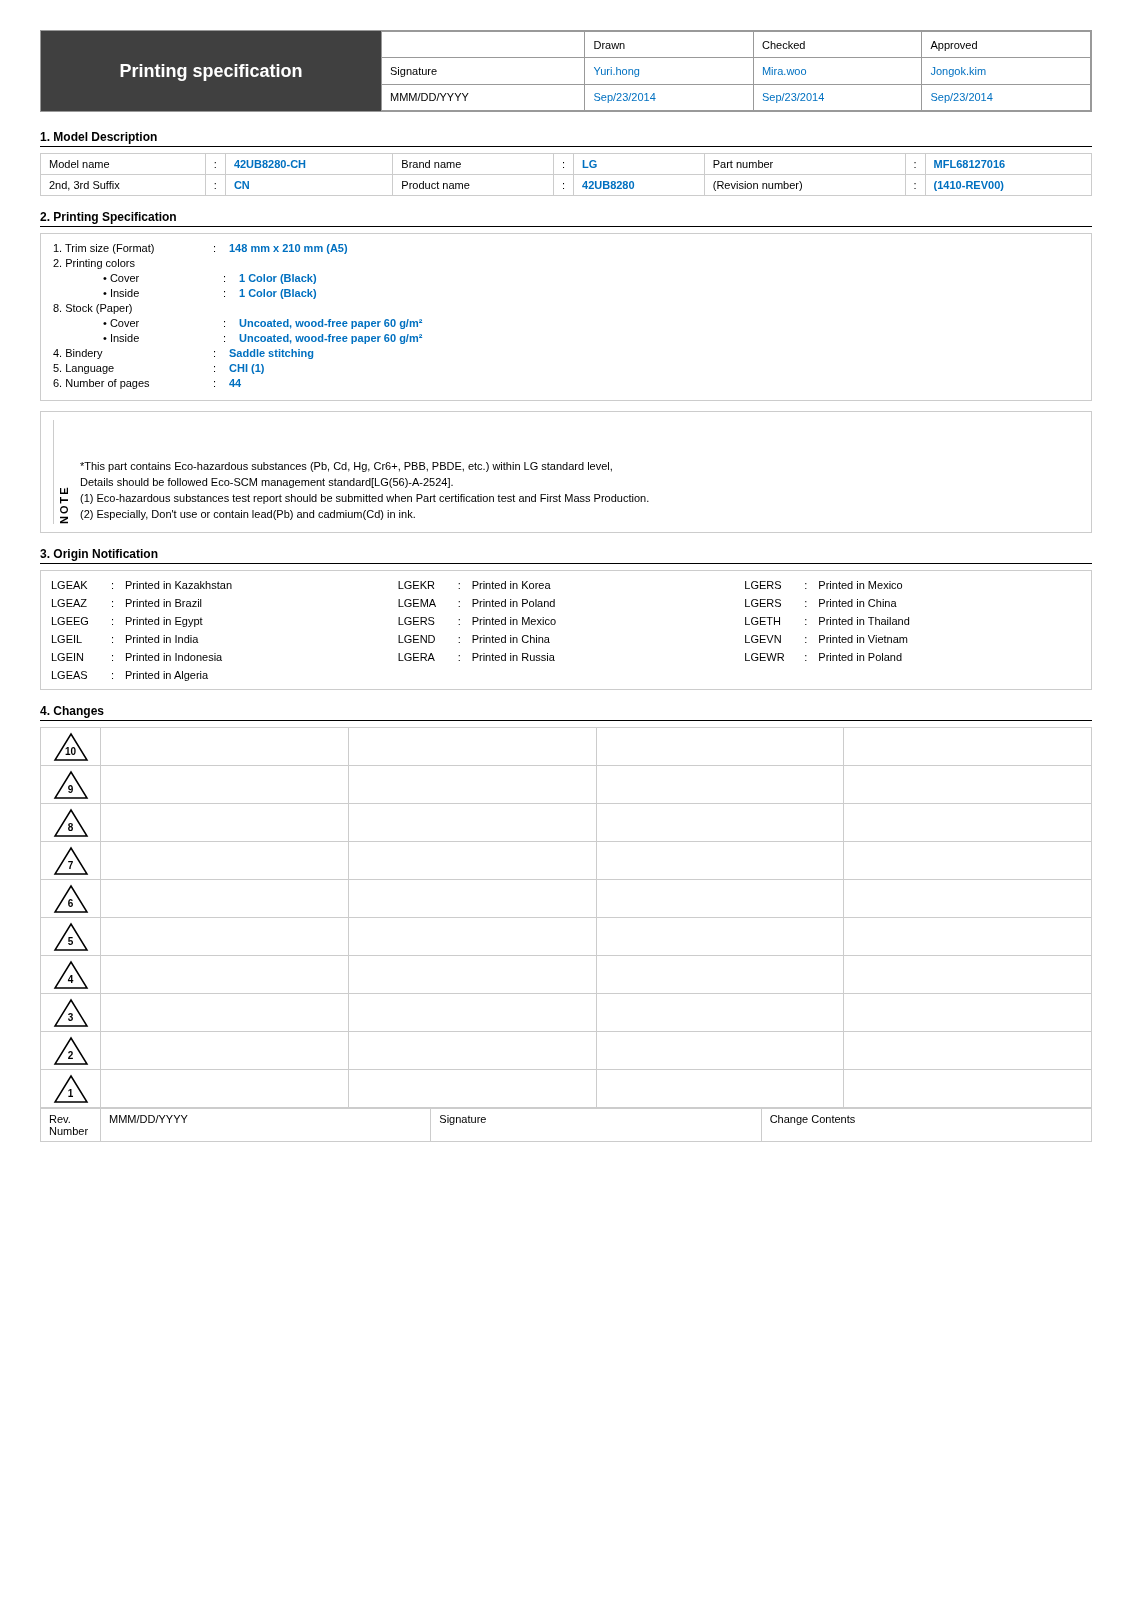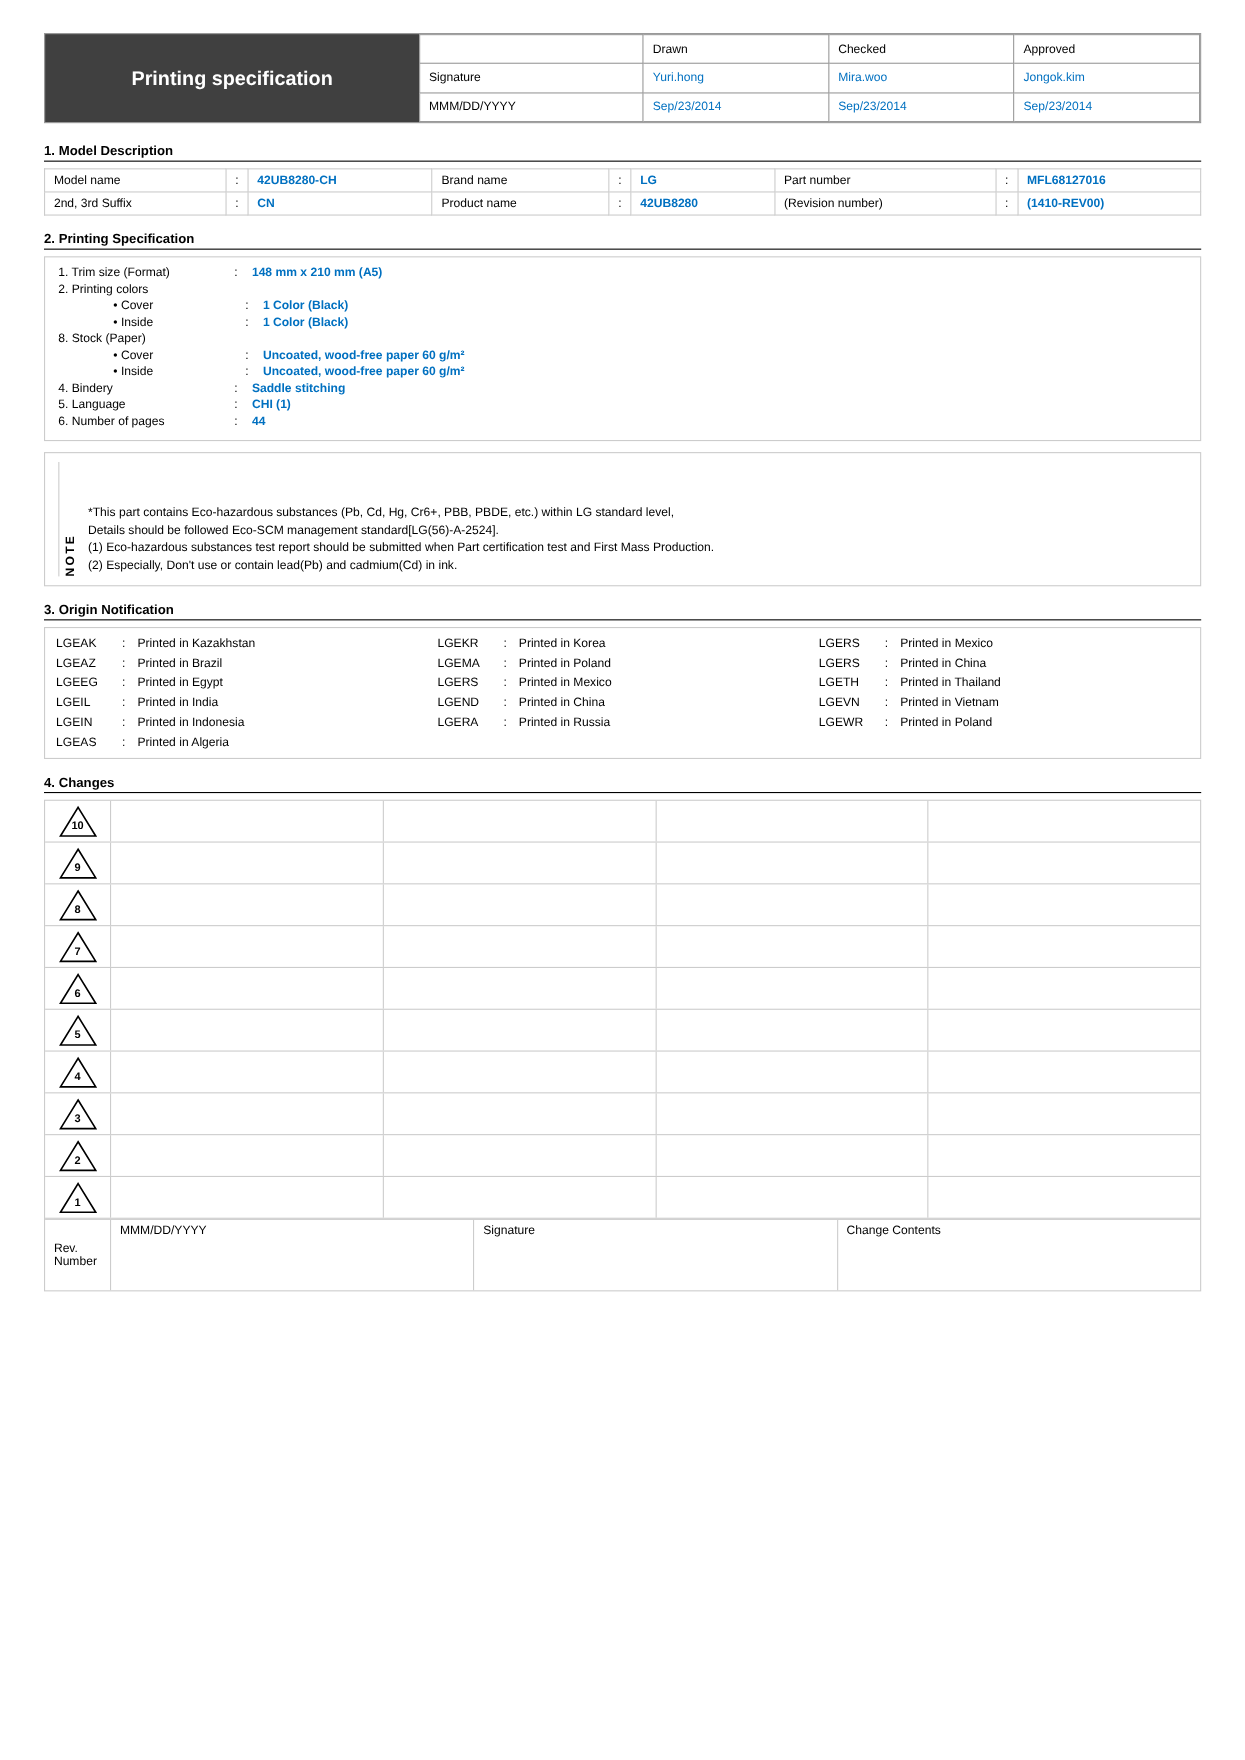--- a/index.html
+++ b/index.html
@@ -198,21 +198,21 @@
     .changes-footer-cell {
       flex: 1;
       border-right: 1px solid #ccc;
       padding: 4px 8px;
       font-size: 11px;
     }
     .changes-footer-cell:last-child { border-right: none; }
     .rev-footer-cell {
       width: 60px;
       border-right: 1px solid #ccc;
-      padding: 20px 8px;
+      padding: 4px 8px;
       font-size: 11px;
     }
   </style>
 </head>
 <body>
 
 <div class="header-container">
   <div class="title-box">
     <span>Printing specification</span>
   </div>

